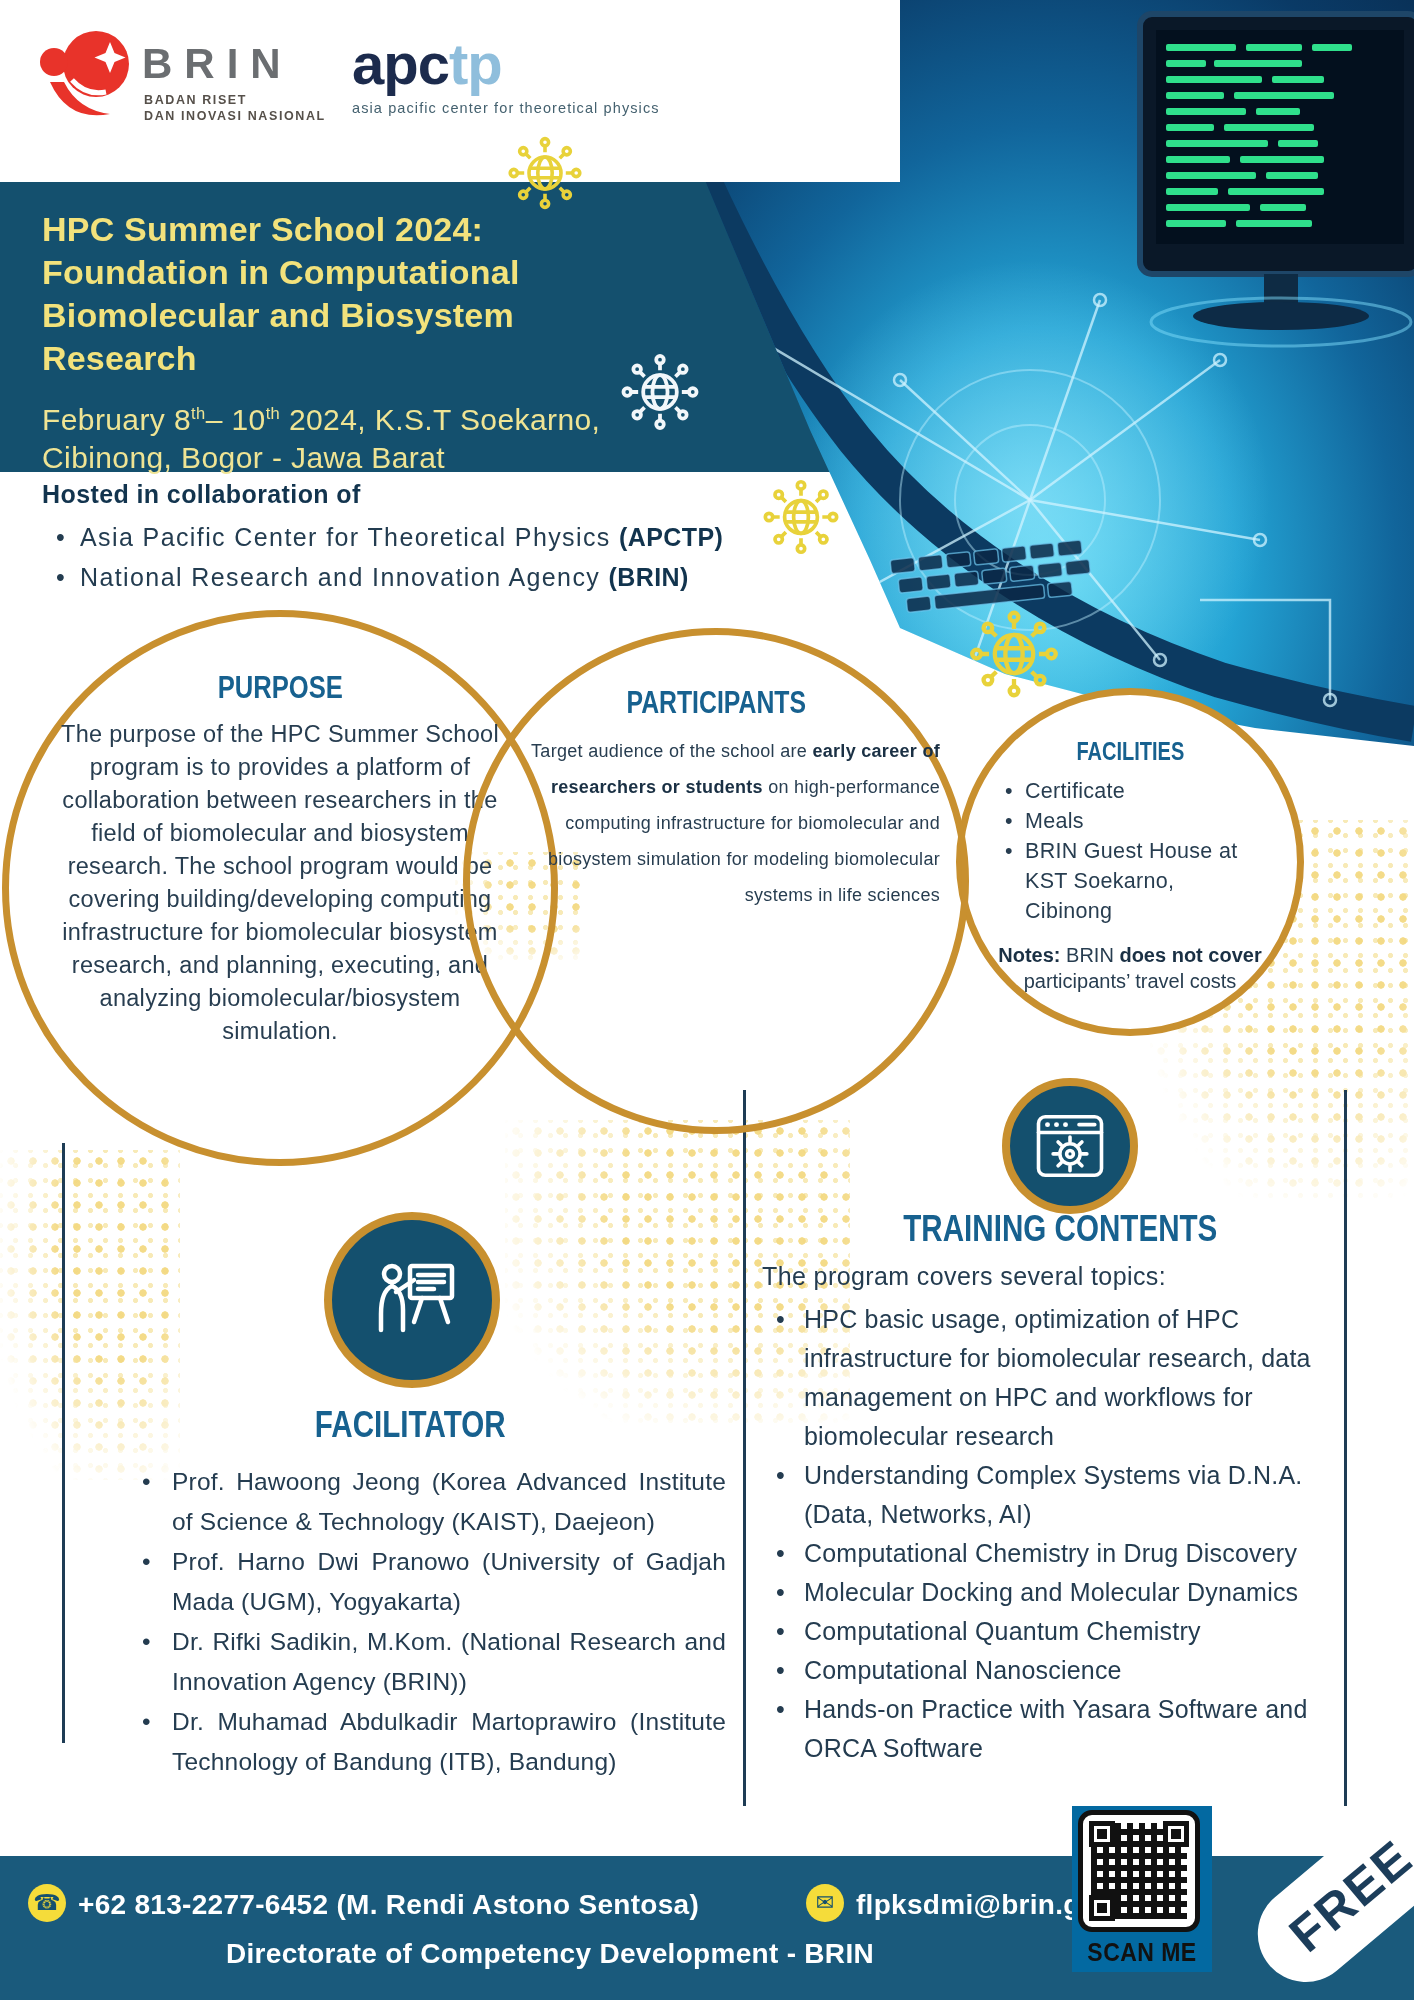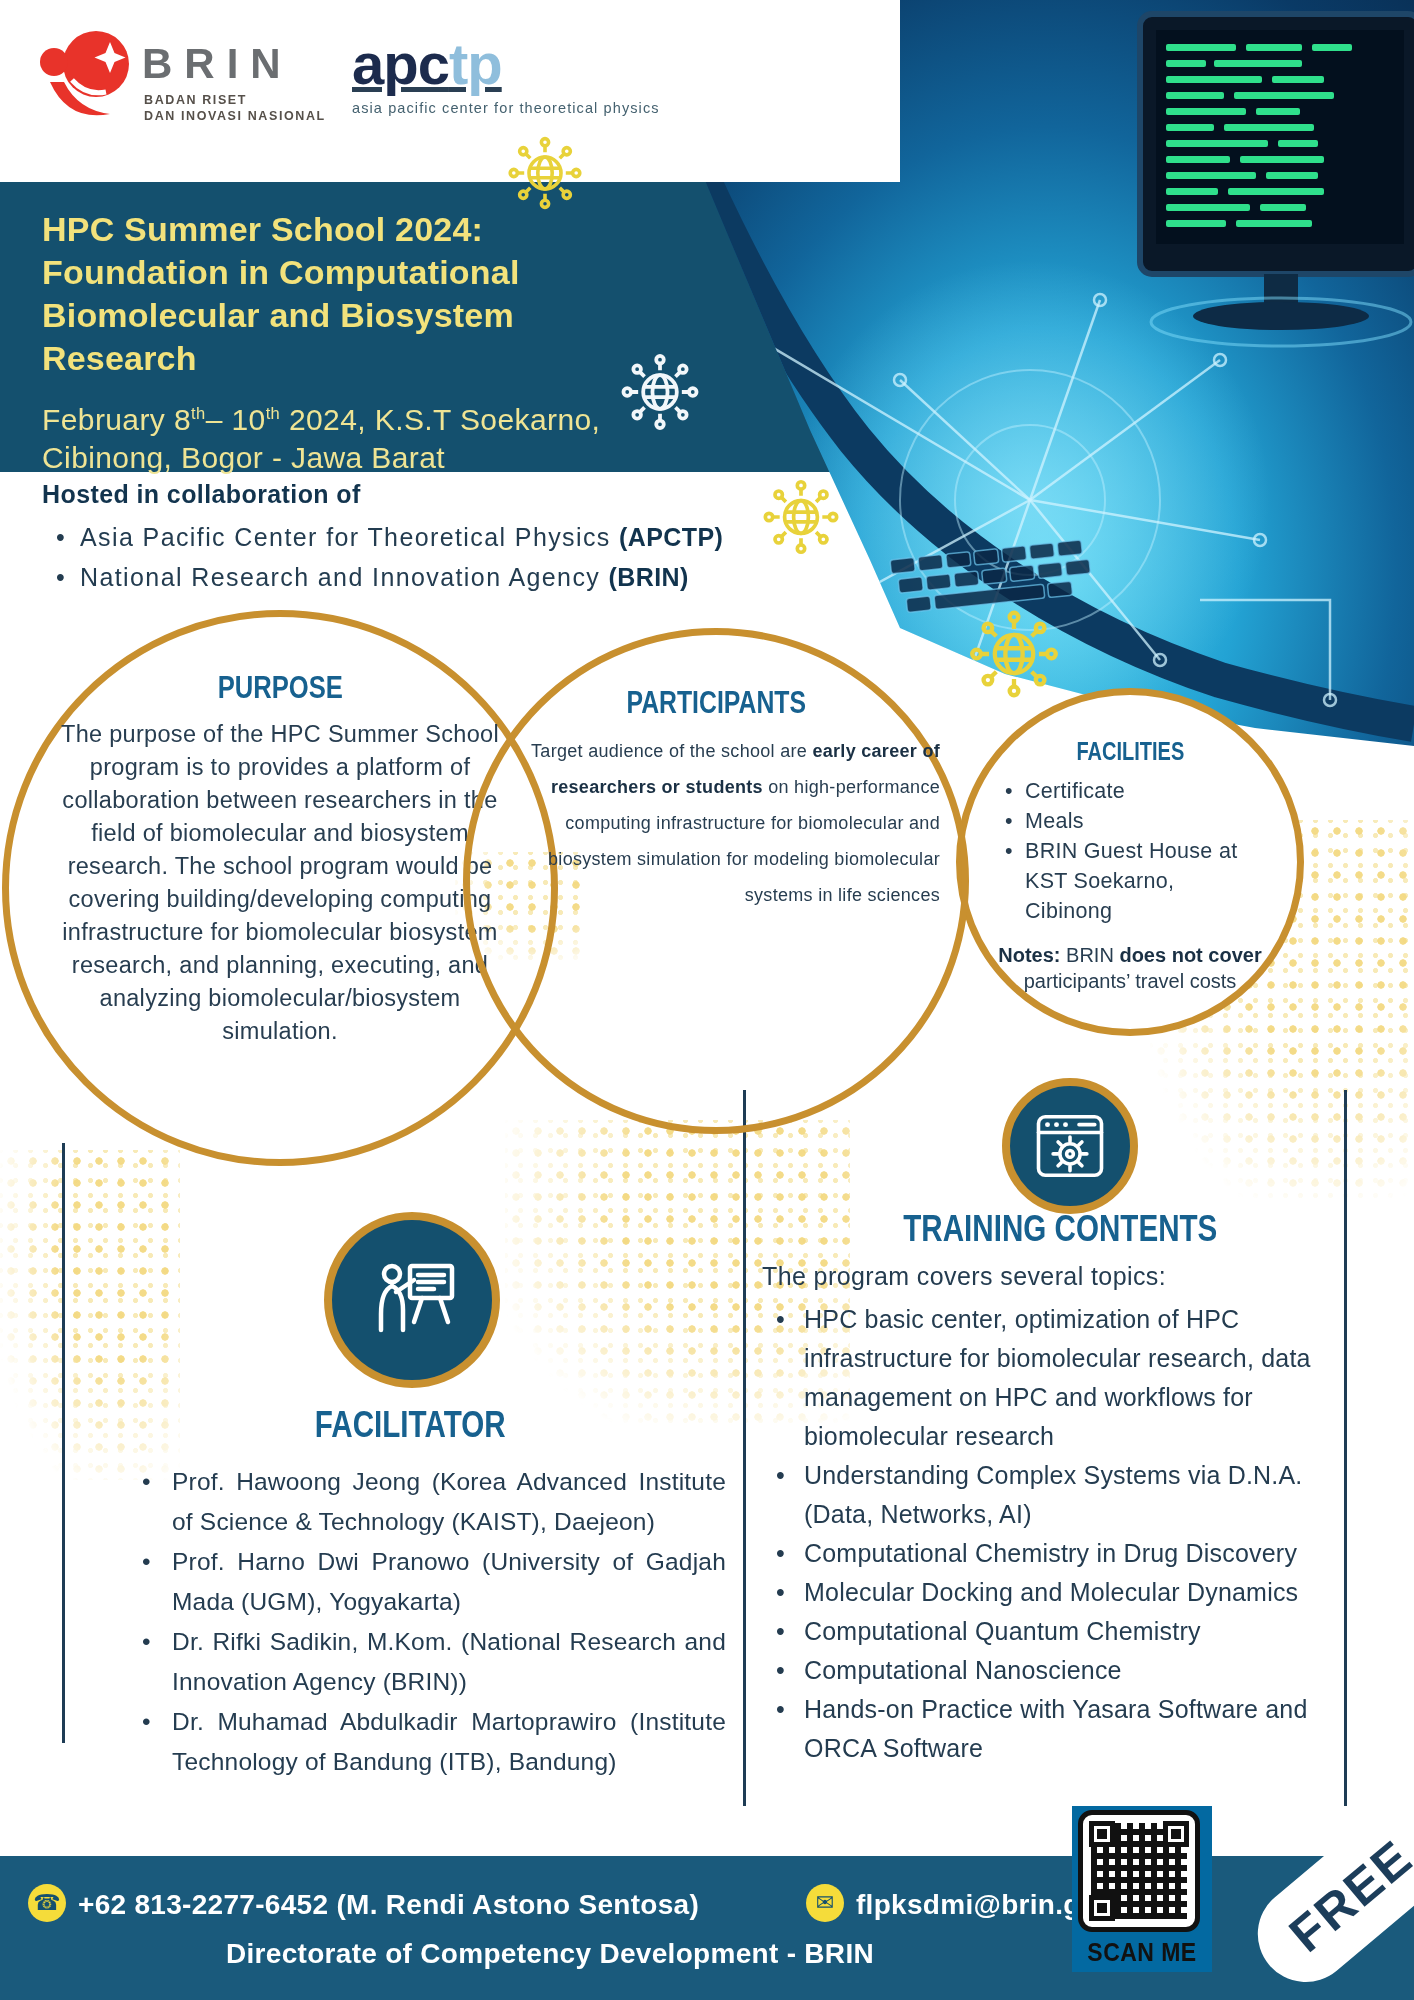--- a/index.html
+++ b/index.html
@@ -3,21 +3,21 @@
 <meta charset="utf-8">
 <style>
   html,body{margin:0;padding:0;background:#e8e8e8;}
   .poster{position:relative;width:1414px;height:2000px;background:#ffffff;overflow:hidden;
           font-family:"Liberation Sans",sans-serif;color:#2A3F53;margin:0 auto;}
   .abs{position:absolute;}
 
   
   .brin-text{position:absolute;left:142px;top:40px;font-size:42px;font-weight:700;color:#6B6E71;letter-spacing:12px;}
   .brin-sub{position:absolute;left:144px;top:92px;font-size:12.5px;font-weight:700;color:#56504A;letter-spacing:1.6px;line-height:16px;}
-  .apctp-name{position:absolute;left:352px;top:30px;font-size:58px;font-weight:700;letter-spacing:-1px;text-decoration:underline;}
+  .apctp-name{position:absolute;left:352px;top:30px;font-size:58px;font-weight:700;letter-spacing:-1px;}
   .apctp-name .p1{color:#1C2B4D;} .apctp-name .p2{color:#8FBEDC;}
   .apctp-sub{position:absolute;left:352px;top:100px;font-size:14.5px;color:#44616F;letter-spacing:1.1px;}
 
   
   .photo{position:absolute;left:600px;top:0;width:814px;height:760px;z-index:1;
      background:radial-gradient(ellipse at 55% 75%, #55D4F0 0%, #23A3D4 30%, #11659B 55%, #0A3A66 80%, #082B4E 100%);
      clip-path:polygon(30px 0,130px 240px,210px 430px,270px 560px,300px 628px,405px 674px,505px 700px,655px 728px,814px 746px,814px 0);}
   .photo svg{position:absolute;left:0;top:0;}
 
   
@@ -353,21 +353,21 @@
         <path d="M60 48 L52 72 M78 48 L86 72"></path>
       </g>
     </svg>
   </div>
 
   <div class="sec-h train-head">
     <span class="ch">TRAINING CONTENTS</span>
   </div>
   <div class="train-intro">The program covers several topics:</div>
   <ul class="train-ul">
-    <li>HPC basic center, optimization of HPC infrastructure for biomolecular research, data management on HPC and workflows for biomolecular research</li>
+    <li>HPC basic usage, optimization of HPC infrastructure for biomolecular research, data management on HPC and workflows for biomolecular research</li>
     <li>Understanding Complex Systems via D.N.A. (Data, Networks, AI)</li>
     <li>Computational Chemistry in Drug Discovery</li>
     <li>Molecular Docking and Molecular Dynamics</li>
     <li>Computational Quantum Chemistry</li>
     <li>Computational Nanoscience</li>
     <li>Hands-on Practice with Yasara Software and ORCA Software</li>
   </ul>
 
   <div class="sec-h fac-head">
     <span class="ch">FACILITATOR</span>

